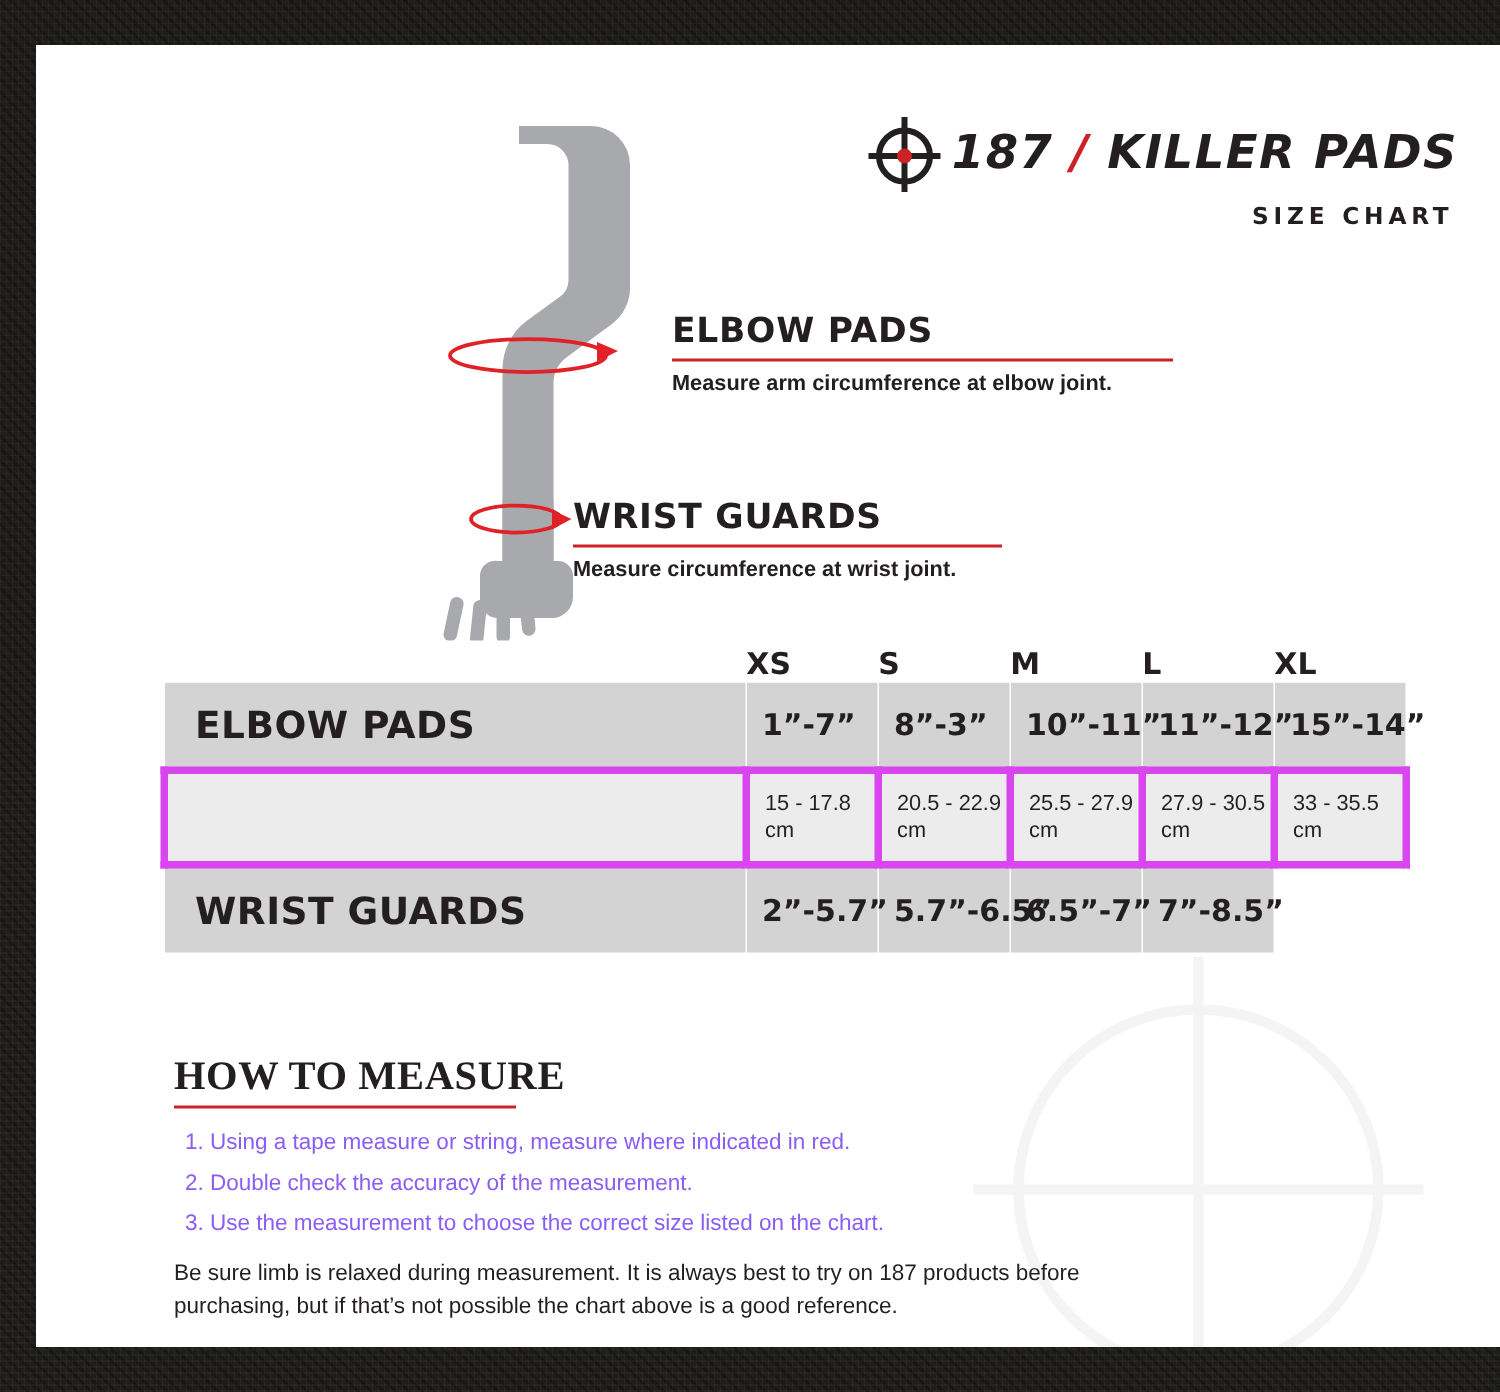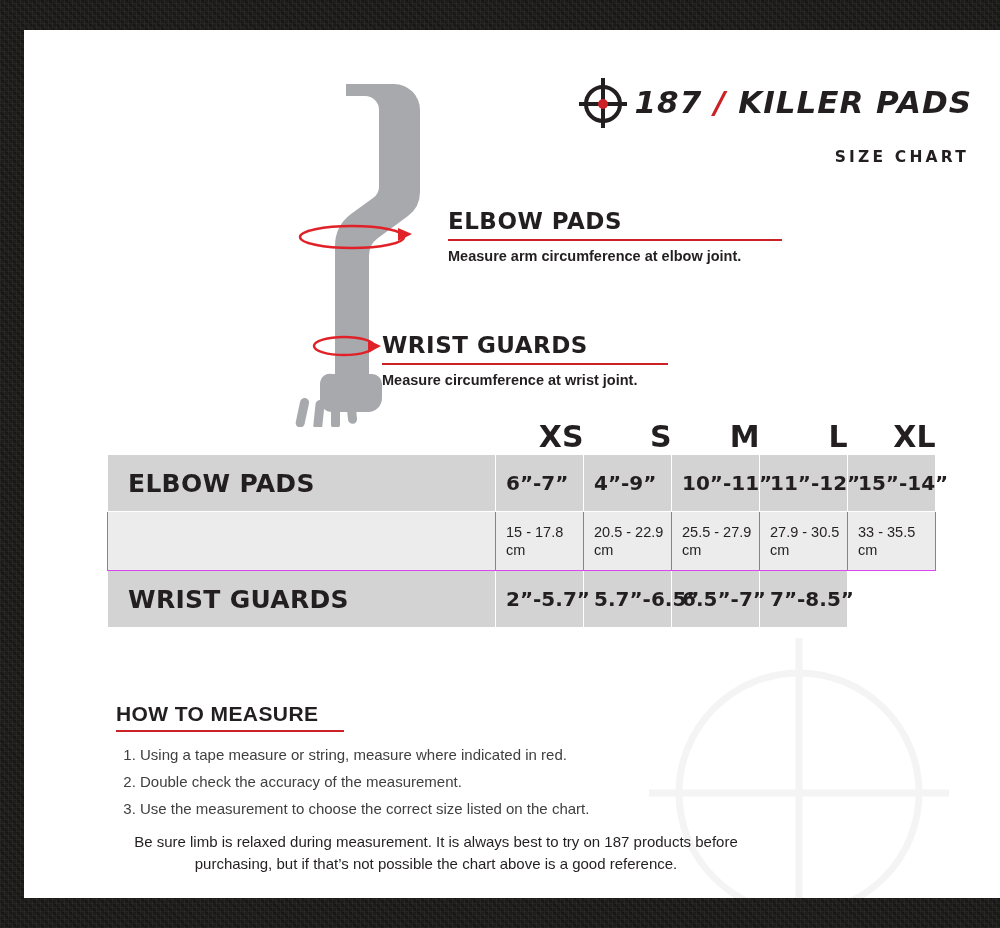--- a/index.html
+++ b/index.html
@@ -70,21 +70,21 @@
   }
   .logo-text .red-slash {
     color: #cc2127;
   }
   .logo-sub {
     font-family: "DejaVu Sans", sans-serif;
     font-weight: bold;
     font-size: 15.5px;
     letter-spacing: 3.2px;
     color: #231f20;
-    margin-top: 20px;
+    margin-top: 7px;
     margin-right: 3px;
   }
 
   
   .arm {
     position: absolute;
     left: 250px;
     top: 52px;
     width: 190px;
     height: 345px;
@@ -135,24 +135,24 @@
   }
   .tbl td, .tbl th {
     padding: 0;
     margin: 0;
   }
   .col-label { width: 388px; }
   .col-size  { width: 88px; }
 
   .hdr-cell {
     height: 42px;
-    text-align: right;
-    font-family: "DejaVu Sans", sans-serif;
-    font-weight: bold;
-    font-size: 30px;
+    text-align: left;
+    font-family: "DejaVu Sans", sans-serif;
+    font-weight: bold;
+    font-size: 20px;
     color: #231f20;
     vertical-align: bottom;
     padding-bottom: 6px;
   }
 
   .row-main td {
     background: #d3d3d3;
     height: 56px;
     border: 1px solid #ffffff;
   }
@@ -168,21 +168,21 @@
     font-family: "DejaVu Sans", sans-serif;
     font-weight: bold;
     font-size: 20px;
     color: #231f20;
     padding-left: 10px;
   }
 
   .row-sub td {
     background: #ececec;
     height: 58px;
-    border: 1px solid #d946ef;
+    border: 5px solid #d946ef;
     vertical-align: middle;
   }
   .row-sub td.val {
     font-family: "Liberation Sans", sans-serif;
     font-size: 14.5px;
     color: #231f20;
     padding-left: 10px;
     line-height: 1.25;
   }
   .row-sub td.empty, .row-main td.empty {
@@ -191,48 +191,47 @@
   }
 
   
   .howto {
     position: absolute;
     left: 92px;
     top: 672px;
     width: 700px;
   }
   .howto .title {
-    font-family: Liberation Sans, sans-serif;
-    font-weight: bold;
-    font-size: 21px;
+    font-family: Liberation Serif, serif;
+    font-weight: bold;
+    font-size: 27px;
     color: #231f20;
     letter-spacing: 0.4px;
   }
   .howto .rule {
     width: 228px;
     height: 2px;
     background: #cc2127;
     margin-top: 4px;
     margin-bottom: 14px;
   }
   .howto ol {
     margin: 0 0 14px 0;
     padding-left: 24px;
   }
   .howto li {
     font-size: 15px;
-    color: #404040;
+    color: #8b5cf6;
     margin-bottom: 10px;
   }
   .howto .note {
     font-size: 15px;
     color: #231f20;
     line-height: 1.45;
     width: 640px;
-    text-align: center;
   }
 </style>
 </head>
 <body>
 
 <div class="card">
 
   <svg class="watermark" viewBox="0 0 330 330">
     <circle cx="165" cy="165" r="120" fill="none" stroke="#e8e8e8" stroke-width="7"></circle>
     <line x1="165" y1="10" x2="165" y2="320" stroke="#e8e8e8" stroke-width="7"></line>
@@ -309,22 +308,22 @@
           <th class="hdr-cell">S</th>
           <th class="hdr-cell">M</th>
           <th class="hdr-cell">L</th>
           <th class="hdr-cell">XL</th>
         </tr>
       </thead>
       <tbody>
 
         <tr class="row-main">
           <td class="label">ELBOW PADS</td>
-          <td class="val">6”-7”</td>
-          <td class="val">4”-9”</td>
+          <td class="val">1”-7”</td>
+          <td class="val">8”-3”</td>
           <td class="val">10”-11”</td>
           <td class="val">11”-12”</td>
           <td class="val">15”-14”</td>
         </tr>
 
         <tr class="row-sub">
           <td></td>
           <td class="val">15 - 17.8 cm</td>
           <td class="val">20.5 - 22.9 cm</td>
           <td class="val">25.5 - 27.9 cm</td>

